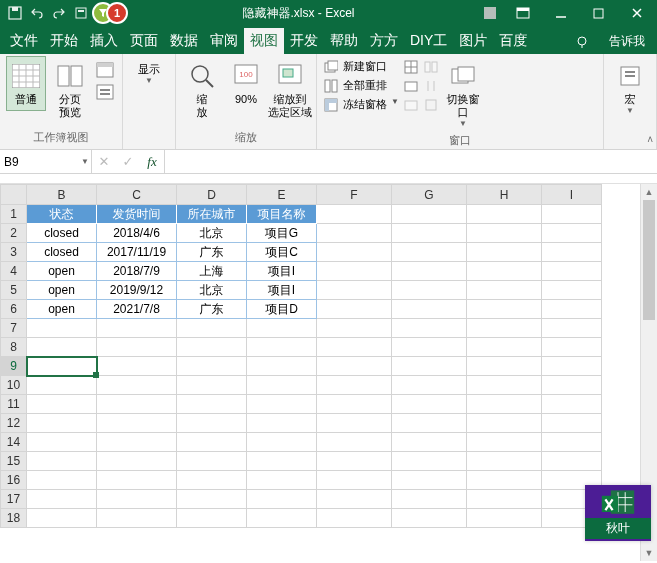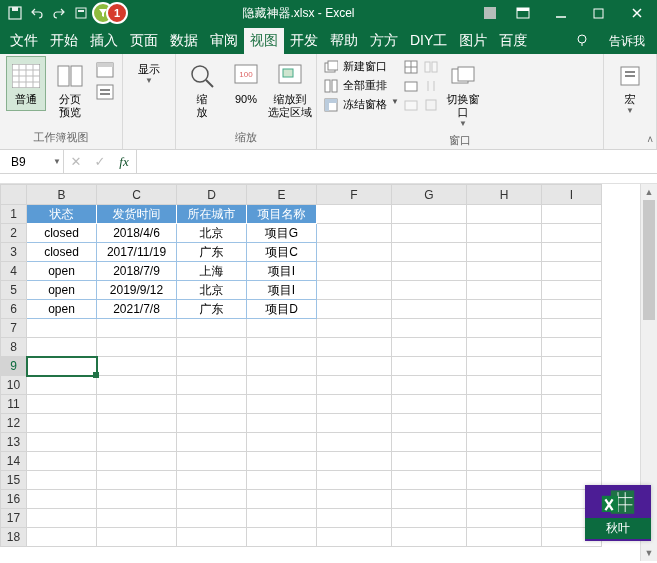--- a/index.html
+++ b/index.html
@@ -14,41 +14,41 @@
 .circle-badge .r { width: 22px; height: 22px; border-radius: 50%; background: #d63b2c; border: 2px solid #fff; display: flex; align-items: center; justify-content: center; color: #fff; font-size: 11px; font-weight: bold; position: absolute; left: 12px; }
 .titlebar .title { flex: 1; text-align: center; font-size: 12px; }
 .titlebar .win-btns { display: flex; gap: 10px; align-items: center; }
 .win-btn { width: 28px; height: 20px; display: flex; align-items: center; justify-content: center; cursor: pointer; }
 
 
 .tabs { background: #0c6b3f; height: 28px; display: flex; align-items: flex-end; padding: 0 4px; color: #fff; }
 .tab { padding: 4px 6px; font-size: 14px; cursor: pointer; white-space: nowrap; margin-top: 21px; }
 .tab.active { background: #f3f3f3; color: #217346; }
 .tabs .spacer { flex: 1; }
-.tabs .tell { display: flex; align-items: flex-start; gap: 20px; padding: 4px 8px; }
+.tabs .tell { display: flex; align-items: center; gap: 20px; padding: 4px 8px; }
 
 
 .ribbon { background: #f3f3f3; border-bottom: 1px solid #d4d4d4; height: 96px; display: flex; position: relative; }
 .group { display: flex; flex-direction: column; border-right: 1px solid #d9d9d9; padding: 2px 6px 2px 6px; }
 .group-body { flex: 1; display: flex; align-items: flex-start; gap: 4px; }
 .group-label { text-align: center; font-size: 11px; color: #666; padding-bottom: 2px; position: relative; }
 .big-btn { display: flex; flex-direction: column; align-items: center; width: 40px; padding: 4px 2px; cursor: pointer; border: 1px solid transparent; }
 .big-btn.sel { background: #d4e7d8; border: 1px solid #88b08f; }
 .big-btn .ico { width: 30px; height: 30px; display: flex; align-items: center; justify-content: center; }
 .big-btn .lbl { font-size: 11px; text-align: center; line-height: 13px; margin-top: 2px; }
 .small-stack { display: flex; flex-direction: column; gap: 2px; padding-top: 4px; }
 .small-btn { width: 22px; height: 20px; display: flex; align-items: center; justify-content: center; cursor: pointer; }
 .menu-row { display: flex; align-items: flex-start; gap: 4px; font-size: 11px; cursor: pointer; padding: 1px 0; }
 .menu-row .ico-s { width: 16px; height: 16px; display: flex; align-items: center; justify-content: center; }
 .menu-row .dd { font-size: 8px; color: #555; }
 .win-col { display: flex; flex-direction: column; gap: 1px; padding-top: 2px; }
 
 
 .fbar { height: 24px; border-bottom: 1px solid #d4d4d4; display: flex; align-items: stretch; background: #fff; }
-.namebox { width: 64px; border-right: 1px solid #d4d4d4; display: flex; align-items: center; padding: 0 11px; font-size: 12px; position: relative; }
+.namebox { width: 92px; border-right: 1px solid #d4d4d4; display: flex; align-items: center; padding: 0 4px; font-size: 12px; position: relative; }
 .namebox .dd { position: absolute; right: 2px; font-size: 8px; color: #666; }
 .fbar-btns { display: flex; align-items: center; border-right: 1px solid #d4d4d4; }
 .fbar-btn { width: 24px; display: flex; align-items: center; justify-content: center; color: #bbb; cursor: pointer; font-size: 13px; }
 .fbar-btn.fx { color: #14532d; font-style: italic; font-family: serif; }
 .formula { flex: 1; padding: 0 6px; display: flex; align-items: center; }
 
 
 .topspace { height: 10px; background: #fff; border-bottom: 1px solid #e0e0e0; }
 
 
@@ -533,31 +533,20 @@
           <td class=""></td>
           <td class=""></td>
           <td class=""></td>
           <td class=""></td>
           <td class=""></td>
           <td class=""></td>
           <td class=""></td>
           <td class=""></td>
         </tr>
         <tr>
-          <th class="row">13</th>
-          <td class=""></td>
-          <td class=""></td>
-          <td class=""></td>
-          <td class=""></td>
-          <td class=""></td>
-          <td class=""></td>
-          <td class=""></td>
-          <td class=""></td>
-        </tr>
-        <tr>
           <th class="row">14</th>
           <td class=""></td>
           <td class=""></td>
           <td class=""></td>
           <td class=""></td>
           <td class=""></td>
           <td class=""></td>
           <td class=""></td>
           <td class=""></td>
         </tr>

